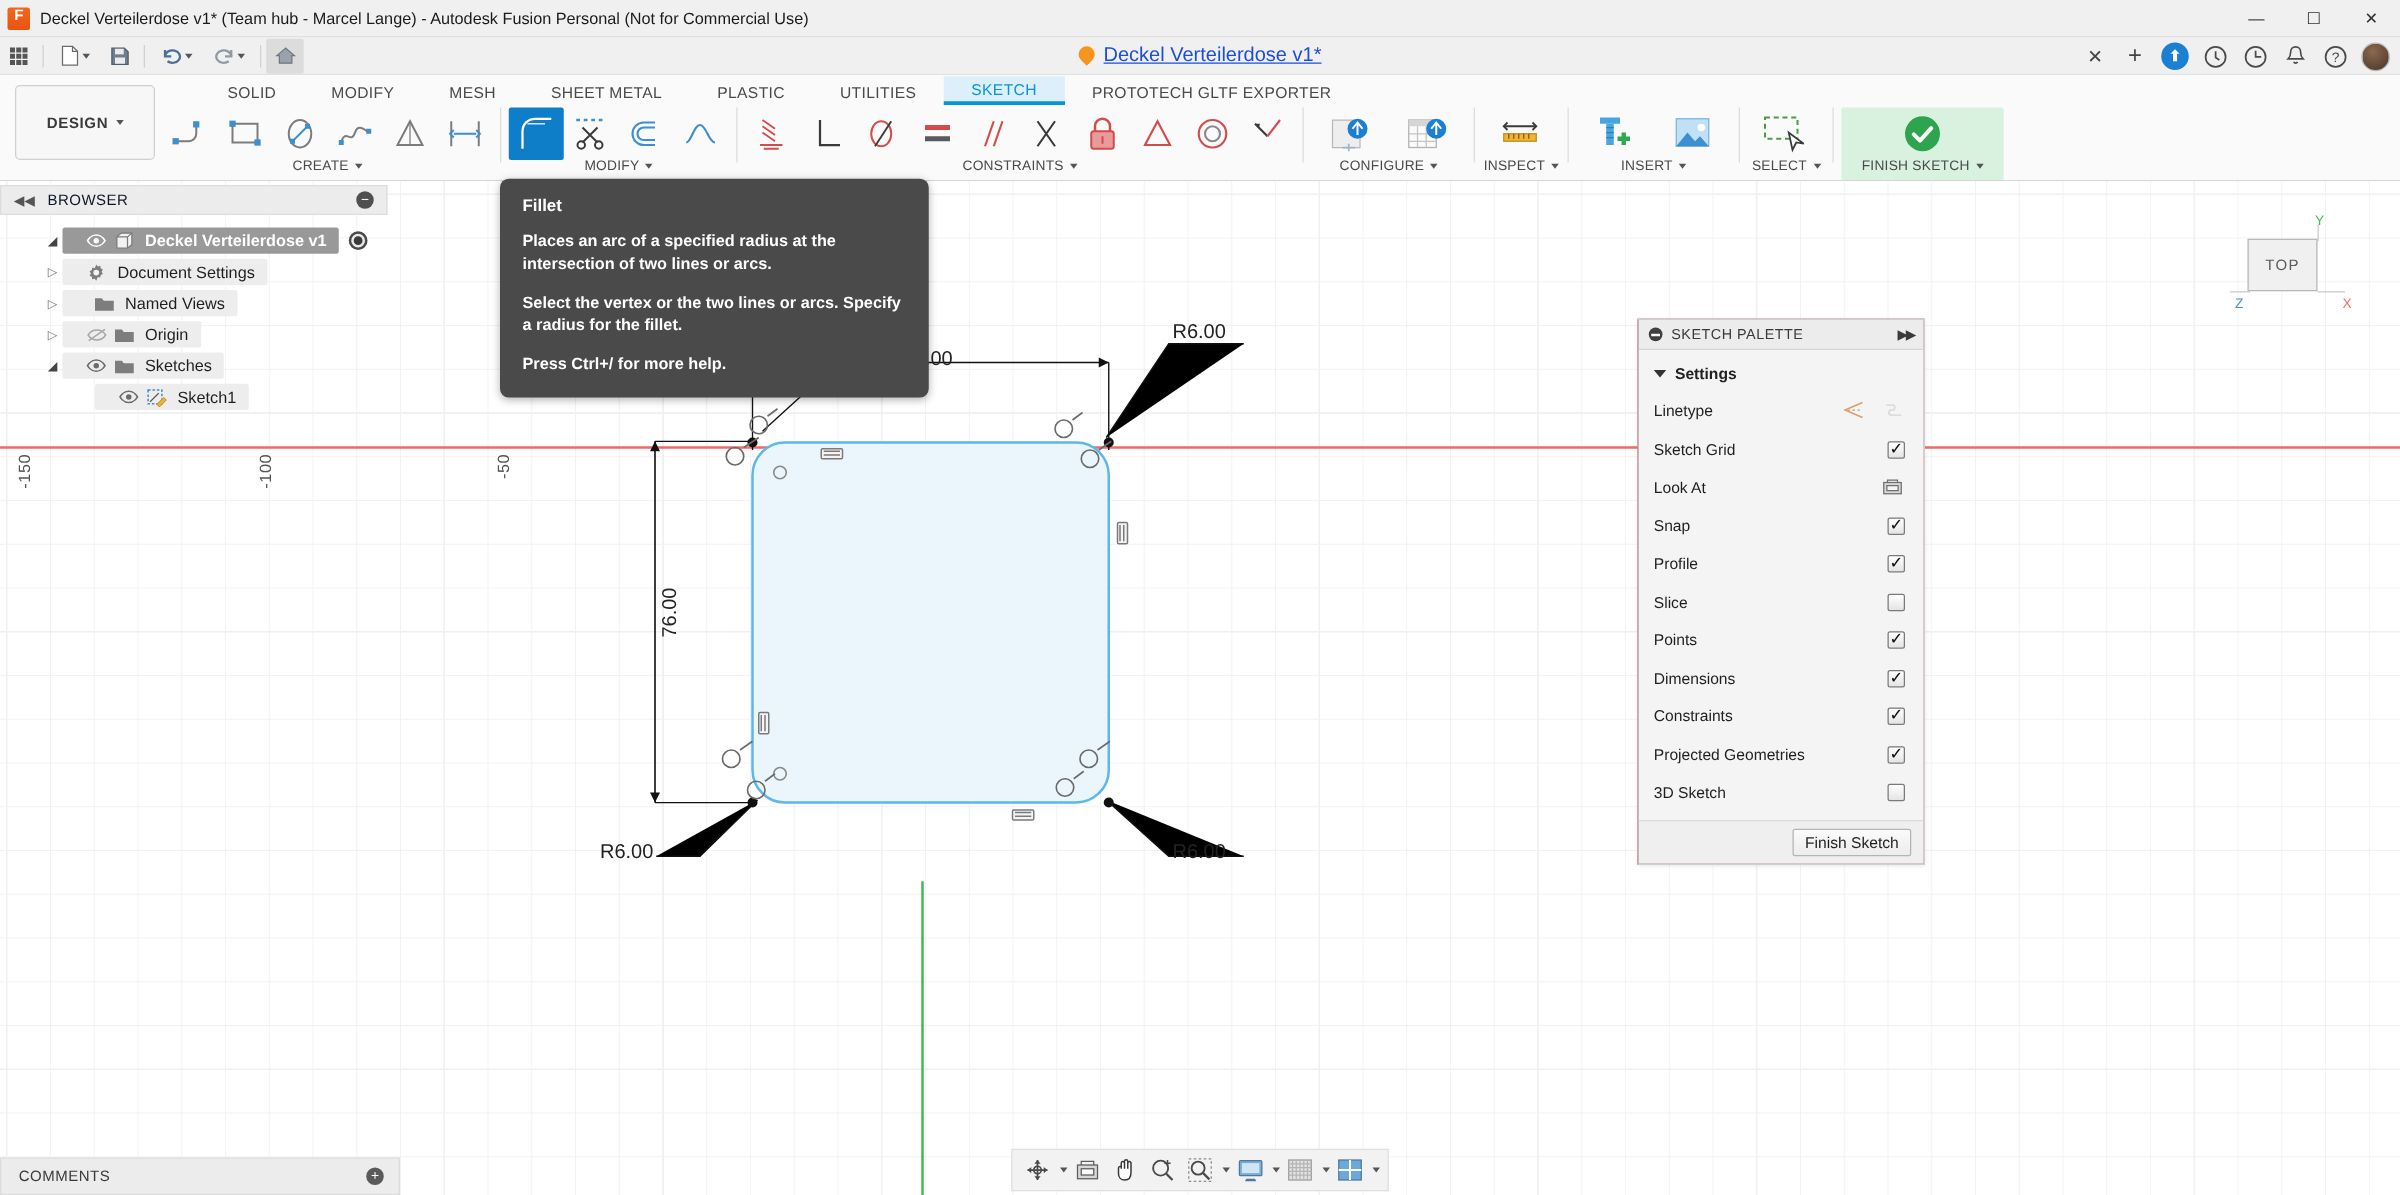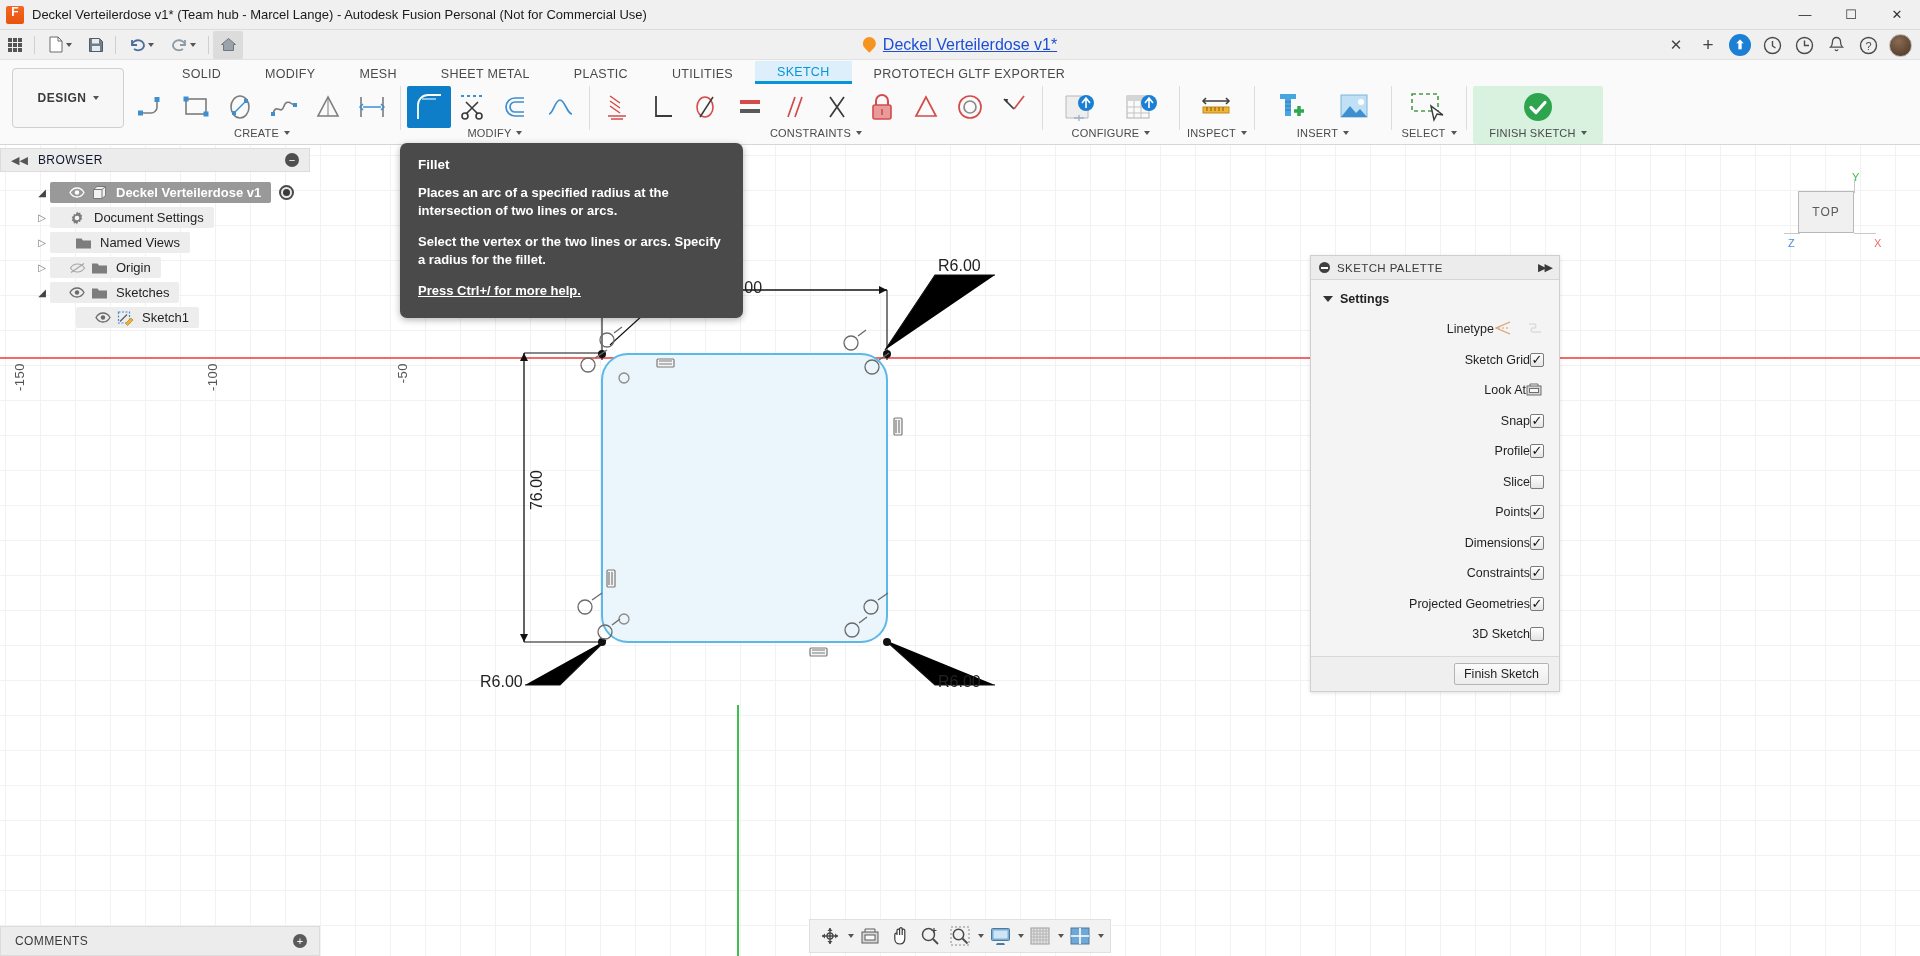--- a/index.html
+++ b/index.html
@@ -211,28 +211,27 @@
   }
 
   
   .tooltip {
     position: absolute; left: 400px; top: 143px; width: 343px;
     background: #4a4a4a; border-radius: 7px; padding: 14px 18px 18px 18px;
     color: #ffffff; box-shadow: 0 2px 7px rgba(0,0,0,.3);
   }
   .tt-title { font-size: 13.5px; font-weight: bold; margin-bottom: 12px; }
   .tt-p { font-size: 13px; font-weight: bold; line-height: 1.35; margin-bottom: 14px; }
-  .tt-p:last-child { margin-bottom: 0; text-decoration: underline; }
+  .tt-p:last-child { margin-bottom: 0; }
 
   
   .palette {
-    position: absolute; left: 1310px; top: 255px; width: 250px;
+    position: absolute; left: 1310px; top: 255px; width: 230px;
     background: #7f1d1d; border: 1px solid #cfcfcf;
     box-shadow: 0 1px 4px rgba(0,0,0,.12);
-    text-align: right;
   }
   .pal-hdr {
     height: 24px; background: #ececec; border-bottom: 1px solid #d6d6d6;
     display: flex; align-items: center; padding: 0 8px; gap: 7px;
   }
   .pal-hdr .dot {
     width: 11px; height: 11px; border-radius: 50%; background: #3f3f3f;
     position: relative;
   }
   .pal-hdr .dot::after {

